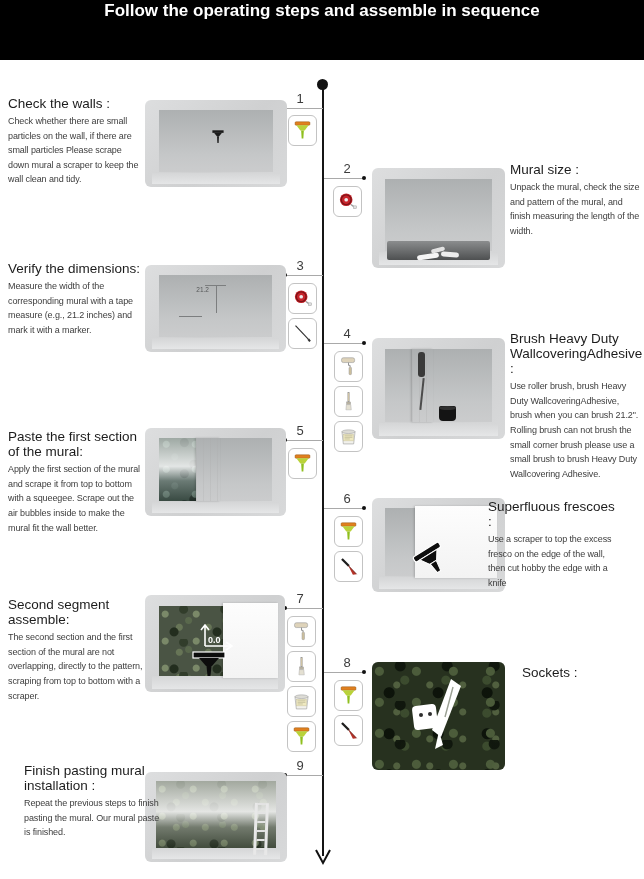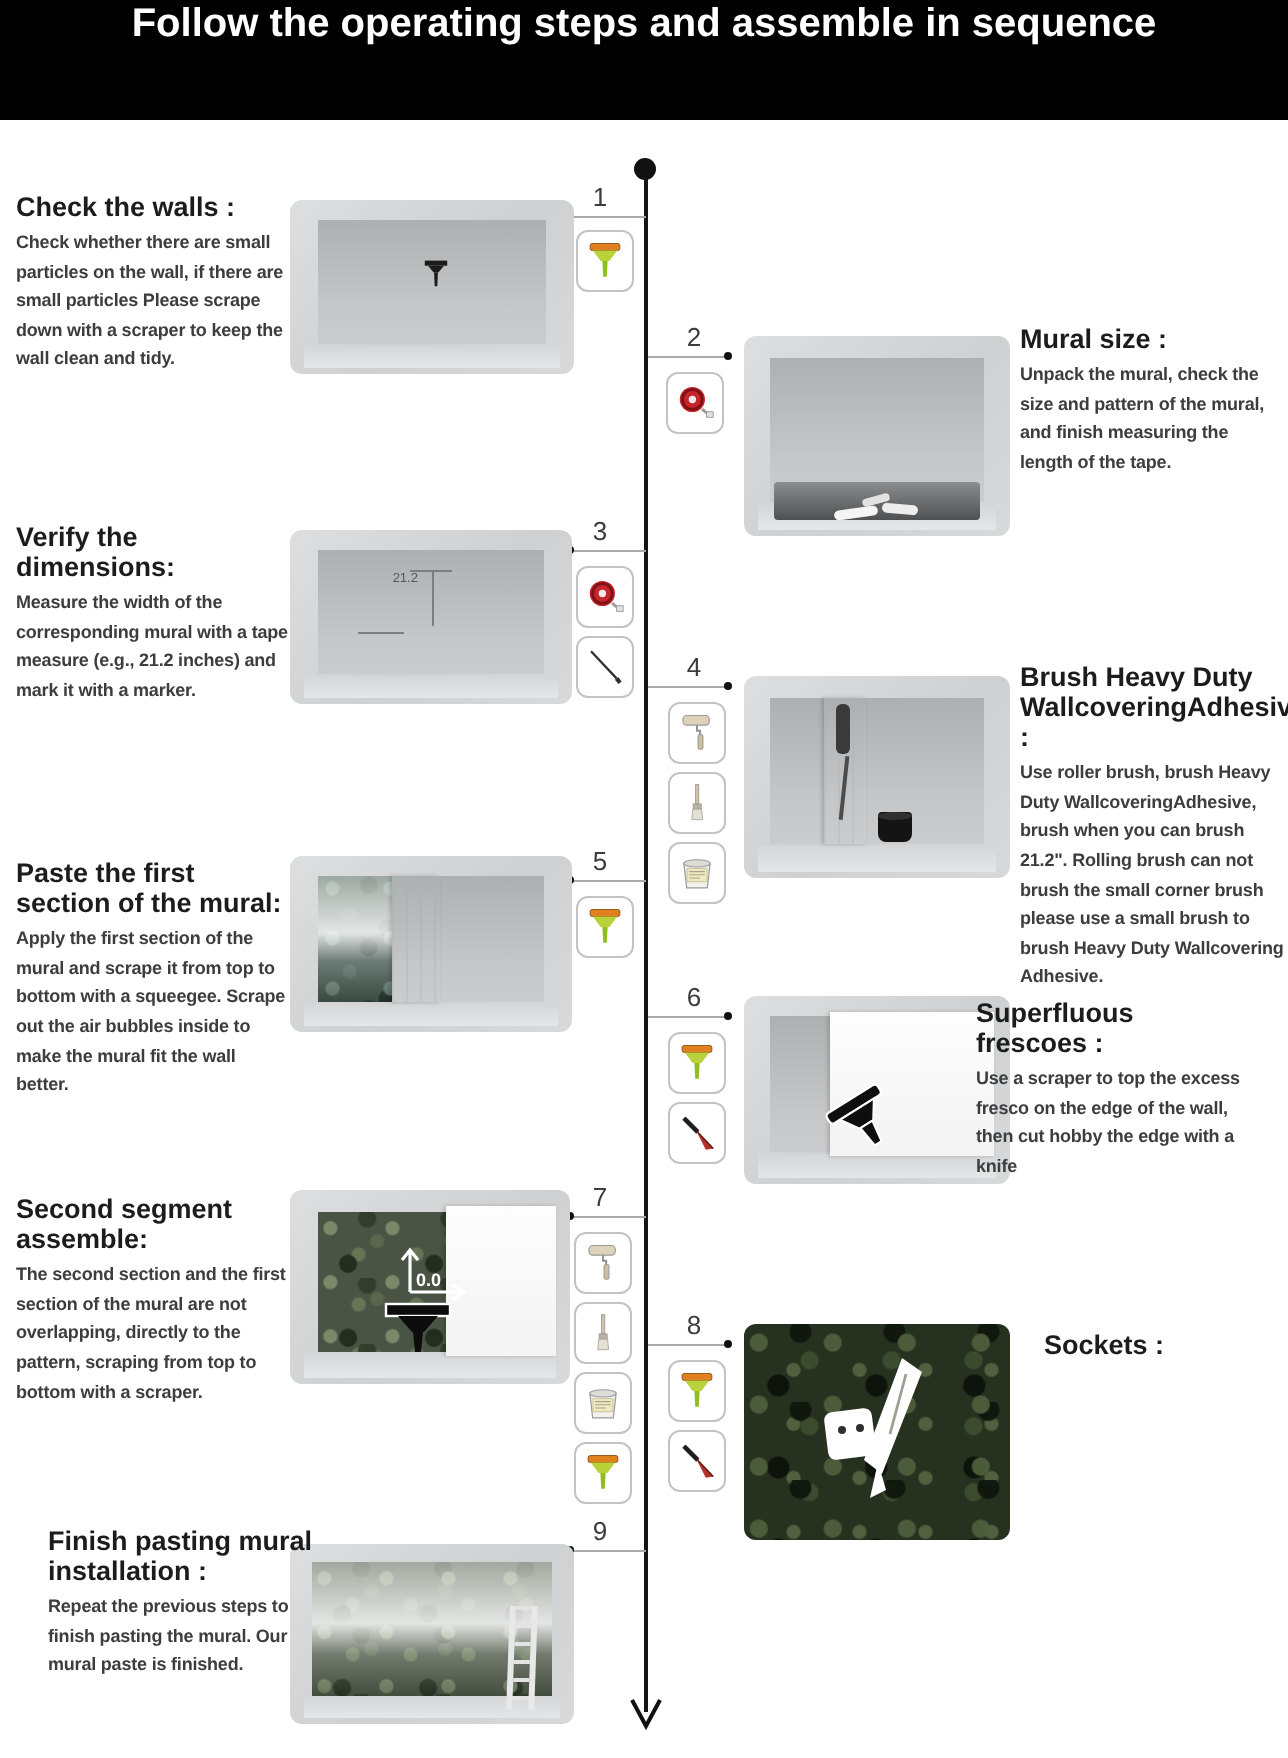--- a/index.html
+++ b/index.html
@@ -2,37 +2,37 @@
 <html><head>
 <meta charset="utf-8">
 <style>
   html,body{margin:0;padding:0;background:#fff;}
   #canvas{position:relative;width:644px;height:879px;background:#fff;overflow:hidden;
           font-family:"Liberation Sans", sans-serif;}
 
   
   #header{position:absolute;left:0;top:0;width:644px;height:60px;background:#000;text-align:center;}
   #header h1{margin:2px 0 0 0;color:#fff;font-size:29px;font-weight:600;letter-spacing:.3px;}
-  #header .sub{color:#fff;font-size:20px;font-weight:700;margin-top:1px;}
+  #header .sub{color:#fff;font-size:17px;font-weight:700;margin-top:1px;}
 
   
   .tl-line{position:absolute;left:322px;top:84px;width:2px;height:772px;background:#151515;}
   .tl-dot{position:absolute;left:317px;top:79px;width:11px;height:11px;border-radius:50%;background:#111;}
   .tl-arrow{position:absolute;left:313px;top:848px;width:20px;height:18px;}
 
   
   .step-num{position:absolute;width:22px;text-align:center;font-size:13px;color:#3c3c3c;}
   .conn{position:absolute;height:1px;background:#a9a9a9;}
   .conn .end-dot{position:absolute;top:-2px;width:4px;height:4px;border-radius:50%;background:#111;}
   .tool-box{width:29px;height:31px;border:1px solid #c3c3c3;border-radius:6px;background:#fff;
             display:flex;align-items:center;justify-content:center;margin-bottom:4px;box-sizing:border-box;}
   .tool-box svg{width:21px;height:23px;display:block;}
   .tool-stack{position:absolute;}
 
-  .step-text{position:absolute;font-weight:bold;}
+  .step-text{position:absolute;}
   .step-title{font-size:13.5px;color:#1c1c1c;line-height:1.12;margin-bottom:3px;}
   .step-body{font-size:9px;color:#3d3d3d;line-height:1.62;letter-spacing:-.1px;}
 
   
   .room{position:absolute;background:linear-gradient(135deg,#dddedf,#cfd0d1 55%,#d8d9da);
         border-radius:6px;overflow:hidden;}
   .wall{position:absolute;left:10%;right:10%;top:11%;bottom:17%;
         background:linear-gradient(180deg,#adb0b1,#c5c7c8 72%,#cbcccd);}
   .floor{position:absolute;left:5%;right:5%;bottom:3%;height:13%;
          background:linear-gradient(180deg,#d5d6d7,#e5e6e7);}
@@ -103,21 +103,21 @@
           <svg style="position:absolute;left:45%;top:30%;width:16px;height:19px" viewBox="0 0 20 22">
             <rect x="3" y="2" width="14" height="3.2" fill="#1c1c1c"></rect>
             <polygon points="5,5.2 15,5.2 11.5,9.5 8.5,9.5" fill="#1c1c1c"></polygon>
             <polygon points="8.8,9.5 11.2,9.5 10.8,18 9.2,18" fill="#1c1c1c"></polygon>
           </svg>
         </div>
         <div class="floor"></div>
       </div>
       <div class="step-text" style="left:8px;top:96px;width:136px">
         <div class="step-title">Check the walls :</div>
-        <div class="step-body">Check whether there are small particles on the wall, if there are small particles Please scrape down with a scraper to keep the wall clean and tidy.</div>
+        <div class="step-body">Check whether there are small particles on the wall, if there are small particles Please scrape down mural a scraper to keep the wall clean and tidy.</div>
       </div>
       <div class="step-num" style="left:336px;top:161px">2</div>
       <div class="conn" style="left:324px;top:178px;width:40px">
         <span class="end-dot" style="right:-2px"></span>
       </div>
       <div class="tool-stack" style="left:333px;top:186px">
         <div class="tool-box">
           <svg viewBox="0 0 24 26">
             <circle cx="10.5" cy="11" r="7.2" fill="#c8242b"></circle>
             <circle cx="10.5" cy="11" r="5.6" fill="none" stroke="#7e1317" stroke-width="1.6"></circle>
@@ -130,21 +130,21 @@
       <div class="room" style="left:372px;top:168px;width:133px;height:100px">
         <div class="wall"></div>
         <div class="floor"></div>
         <div style="position:absolute;left:11%;right:11%;bottom:8%;height:19%;background:linear-gradient(180deg,#8b8d8e,#4e5051);border-radius:2px"></div>
         <div style="position:absolute;left:34%;bottom:9%;width:22px;height:5px;background:#f5f5f5;border-radius:3px;transform:rotate(-8deg)"></div>
         <div style="position:absolute;left:52%;bottom:11%;width:18px;height:5px;background:#ededed;border-radius:3px;transform:rotate(5deg)"></div>
         <div style="position:absolute;left:44%;bottom:16%;width:14px;height:4px;background:#e2e2e2;border-radius:2px;transform:rotate(-15deg)"></div>
       </div>
       <div class="step-text" style="left:510px;top:162px;width:130px">
         <div class="step-title">Mural size :</div>
-        <div class="step-body">Unpack the mural, check the size and pattern of the mural, and finish measuring the length of the tape.</div>
+        <div class="step-body">Unpack the mural, check the size and pattern of the mural, and finish measuring the length of the width.</div>
       </div>
       <div class="step-num" style="left:289px;top:258px">3</div>
       <div class="conn" style="left:285px;top:275px;width:38px">
         <span class="end-dot" style="left:-2px"></span>
       </div>
       <div class="tool-stack" style="left:288px;top:283px">
         <div class="tool-box">
           <svg viewBox="0 0 24 26">
             <circle cx="10.5" cy="11" r="7.2" fill="#c8242b"></circle>
             <circle cx="10.5" cy="11" r="5.6" fill="none" stroke="#7e1317" stroke-width="1.6"></circle>

